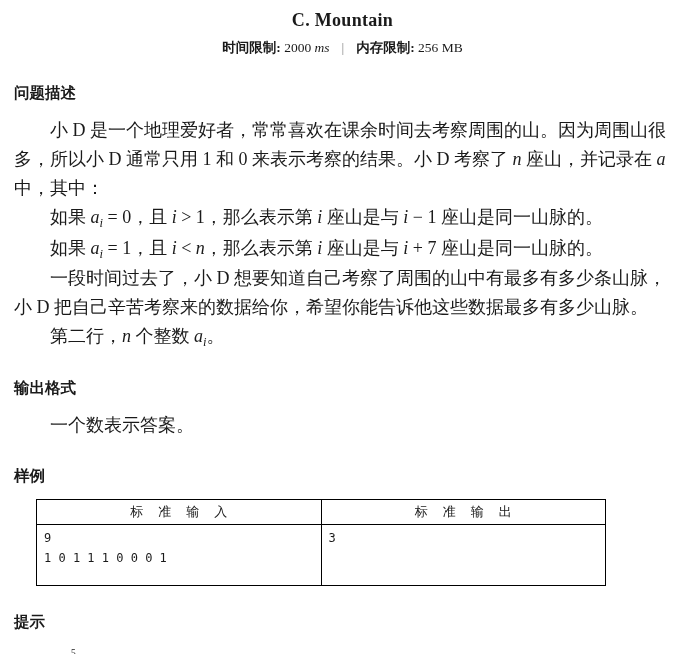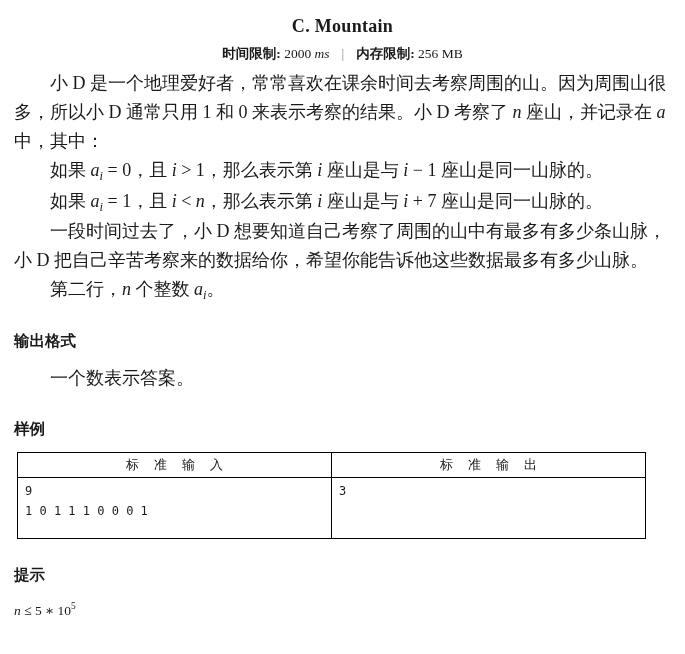--- a/index.html
+++ b/index.html
@@ -6,21 +6,21 @@
   body {
     width:685px; min-height:654px;
     font-family:"Liberation Serif","DejaVu Serif",serif;
     color:#1a1a1a;
     -webkit-font-smoothing:antialiased;
   }
   .page { box-sizing:border-box; width:685px; padding:6px 14px 24px 14px; }
 
   .title {
     text-align:center; font-size:18px; font-weight:bold;
-    margin:10px 0 8px 0; letter-spacing:0.3px;
+    margin:4px 0 8px 0; letter-spacing:0.3px;
   }
   .limits { text-align:center; font-size:13.5px; margin:0 0 6px 0; }
   .limits .b  { font-weight:bold;margin-top:32px; }
   .limits .sep{ color:#8a8a8a; margin:0 12px; }
 
   .sec-heading {
     font-size:15.5px; font-weight:bold;
     margin:26px 0 12px 0;
   }
   .para {
@@ -32,22 +32,22 @@
   }
 
   
   .v   { font-style:italic; }
   .b   { font-weight:bold; }
   .sub { font-style:italic; font-size:0.7em; vertical-align:-0.3em; }
   .sup { font-size:0.7em; vertical-align:super; }
 
   table.sample {
     border-collapse:collapse;
-    margin:10px 0 0 3px;
-    width:629px;
+    margin:10px 0 0 22px;
+    width:570px;
     table-layout:fixed;
   }
   .sample th, .sample td { border:1px solid #000; }
   .sample th {
     font-weight:normal; font-size:13px; text-align:center;
     padding:3px 0; letter-spacing:0.45em; text-indent:0.45em;
   }
   .sample td {
     vertical-align:top; text-align:left;
     padding:4px 7px; height:52px;
@@ -58,20 +58,21 @@
 </style>
 </head>
 <body>
 
 <div class="page">
 
   <h1 class="title">C. Mountain</h1>
 
   <div class="limits"><span class="b">时间限制:</span><span> 2000 </span><span class="v">ms</span><span class="sep">|</span><span class="b">内存限制:</span><span> 256 MB</span></div>
 
+  <h2 class="sec-heading">问题描述</h2>
   <p class="para"><span>小 D 是一个地理爱好者，常常喜欢在课余时间去考察周围的山。因为周围山很多，所以小 D 通常只用 1 和 0 来表示考察的结果。小 D 考察了 </span><span class="v">n</span><span> 座山，并记录在 </span><span class="v">a</span><span> 中，其中：</span></p>
   <p class="para"><span>如果 </span><span class="v">a</span><span class="sub">i</span><span> = 0，且 </span><span class="v">i</span><span> &gt; 1，那么表示第 </span><span class="v">i</span><span> 座山是与 </span><span class="v">i</span><span> − 1 座山是同一山脉的。</span></p>
   <p class="para"><span>如果 </span><span class="v">a</span><span class="sub">i</span><span> = 1，且 </span><span class="v">i</span><span> &lt; </span><span class="v">n</span><span>，那么表示第 </span><span class="v">i</span><span> 座山是与 </span><span class="v">i</span><span> + 7 座山是同一山脉的。</span></p>
   <p class="para"><span>一段时间过去了，小 D 想要知道自己考察了周围的山中有最多有多少条山脉，小 D 把自己辛苦考察来的数据给你，希望你能告诉他这些数据最多有多少山脉。</span></p>
 
   <p class="para"><span>第二行，</span><span class="v">n</span><span> 个整数 </span><span class="v">a</span><span class="sub">i</span><span>。</span></p>
 
   <h2 class="sec-heading">输出格式</h2>
   <p class="para"><span>一个数表示答案。</span></p>
 

